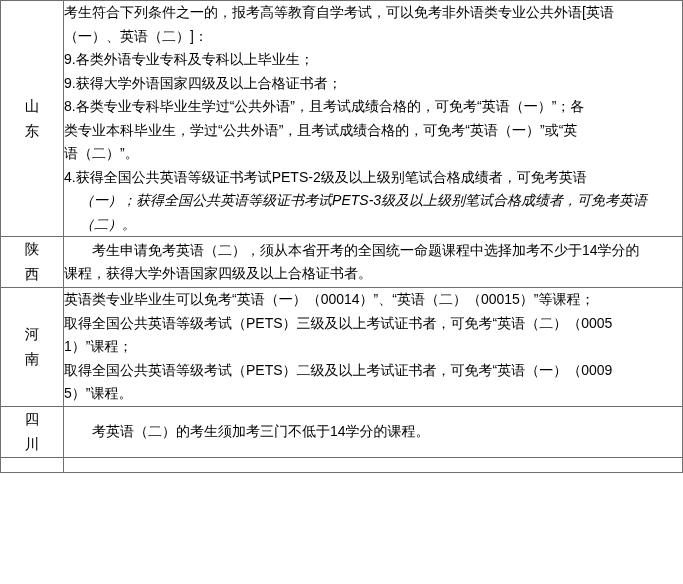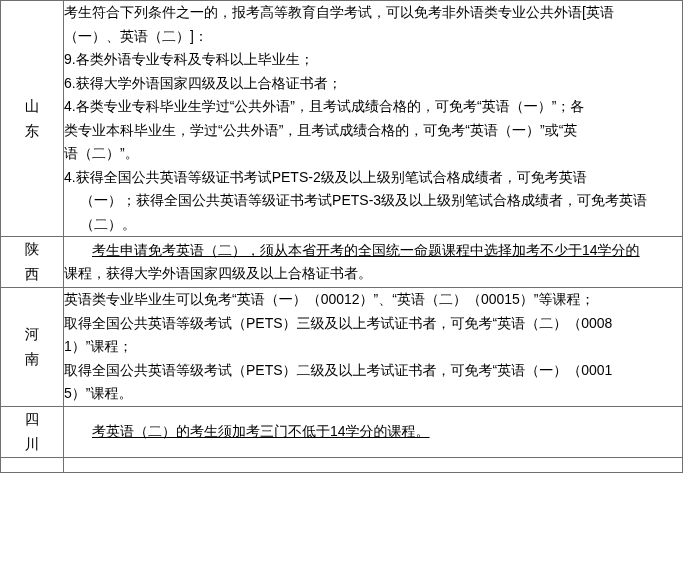--- a/index.html
+++ b/index.html
@@ -36,25 +36,25 @@
     padding: 7px 8px 7px 8px;
     font-size: 14px;
     line-height: 23.5px;
   }
   .para {
     margin: 0;
     text-indent: 0;
   }
   .para.indent {
     text-indent: 2em;
-    text-decoration: underline;
   }
   .para.indent1 {
     padding-left: 1.15em;
     text-indent: 0;
+    font-style: italic;
   }
   .region-vert {
     display: inline-block;
     line-height: 25px;
   }
   
   .stack-char { display: block; }
 </style>
 </head>
 <body>
@@ -66,22 +66,22 @@
       <td class="region-cell">
         <span class="region-vert">
           <span class="stack-char">山</span>
           <span class="stack-char">东</span>
         </span>
       </td>
       <td class="content-cell">
         <p class="para">考生符合下列条件之一的，报考高等教育自学考试，可以免考非外语类专业公共外语[英语</p>
         <p class="para">（一）、英语（二）]：</p>
         <p class="para">9.各类外语专业专科及专科以上毕业生；</p>
-        <p class="para">6.获得大学外语国家四级及以上合格证书者；</p>
-        <p class="para">4.各类专业专科毕业生学过“公共外语”，且考试成绩合格的，可免考“英语（一）”；各</p>
+        <p class="para">9.获得大学外语国家四级及以上合格证书者；</p>
+        <p class="para">8.各类专业专科毕业生学过“公共外语”，且考试成绩合格的，可免考“英语（一）”；各</p>
         <p class="para">类专业本科毕业生，学过“公共外语”，且考试成绩合格的，可免考“英语（一）”或“英</p>
         <p class="para">语（二）”。</p>
         <p class="para">4.获得全国公共英语等级证书考试PETS-2级及以上级别笔试合格成绩者，可免考英语</p>
         <p class="para indent1">（一）；获得全国公共英语等级证书考试PETS-3级及以上级别笔试合格成绩者，可免考英语</p>
         <p class="para indent1">（二）。</p>
       </td>
     </tr>
 
     <tr>
       <td class="region-cell">
@@ -97,24 +97,24 @@
     </tr>
 
     <tr>
       <td class="region-cell">
         <span class="region-vert">
           <span class="stack-char">河</span>
           <span class="stack-char">南</span>
         </span>
       </td>
       <td class="content-cell">
-        <p class="para">英语类专业毕业生可以免考“英语（一）（00012）”、“英语（二）（00015）”等课程；</p>
-        <p class="para">取得全国公共英语等级考试（PETS）三级及以上考试证书者，可免考“英语（二）（0008</p>
+        <p class="para">英语类专业毕业生可以免考“英语（一）（00014）”、“英语（二）（00015）”等课程；</p>
+        <p class="para">取得全国公共英语等级考试（PETS）三级及以上考试证书者，可免考“英语（二）（0005</p>
         <p class="para">1）”课程；</p>
-        <p class="para">取得全国公共英语等级考试（PETS）二级及以上考试证书者，可免考“英语（一）（0001</p>
+        <p class="para">取得全国公共英语等级考试（PETS）二级及以上考试证书者，可免考“英语（一）（0009</p>
         <p class="para">5）”课程。</p>
       </td>
     </tr>
 
     <tr>
       <td class="region-cell">
         <span class="region-vert">
           <span class="stack-char">四</span>
           <span class="stack-char">川</span>
         </span>

